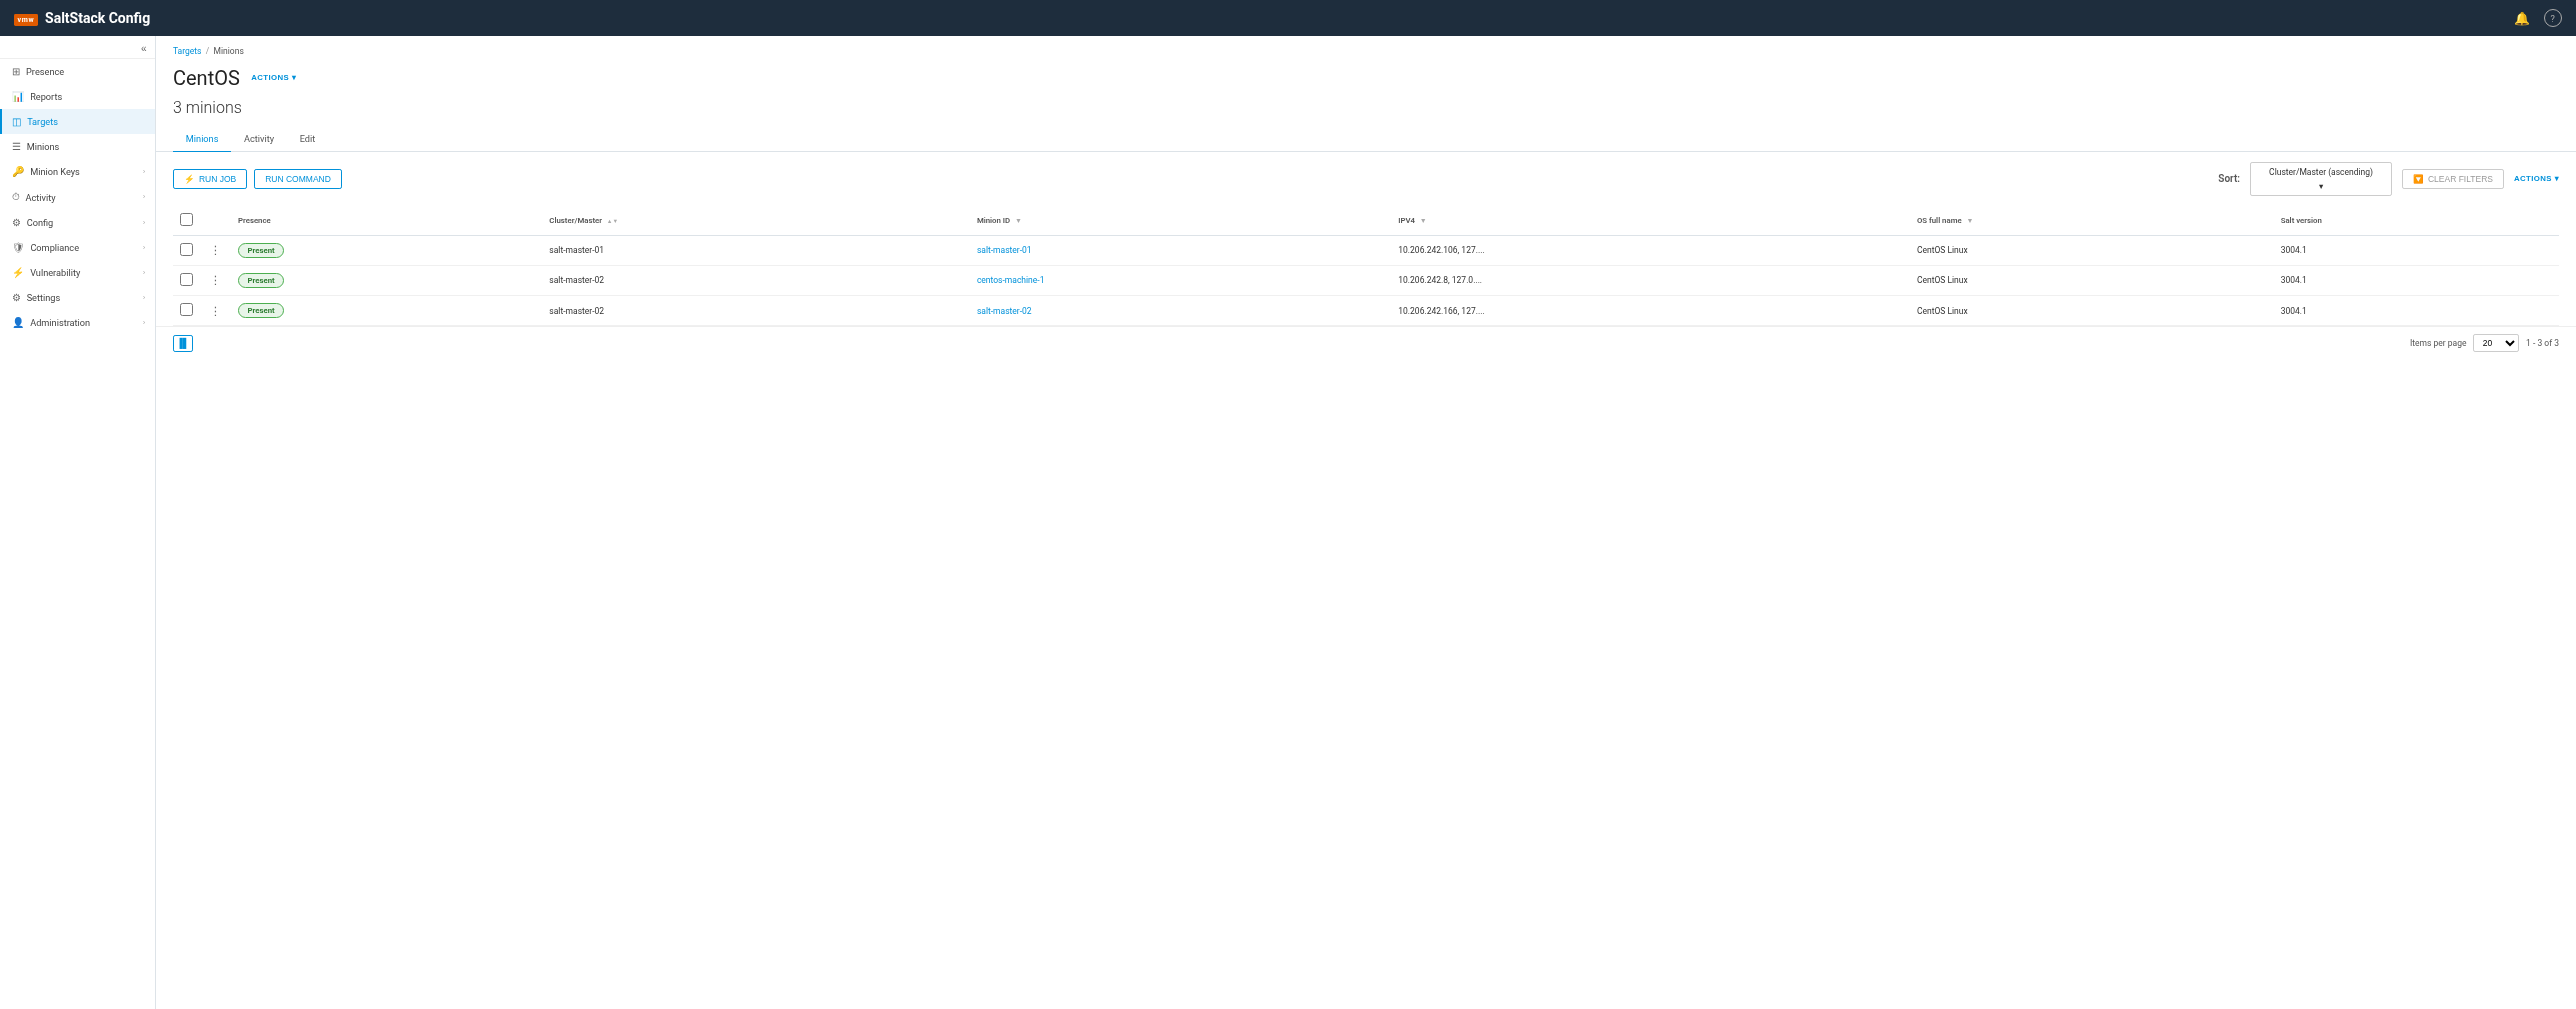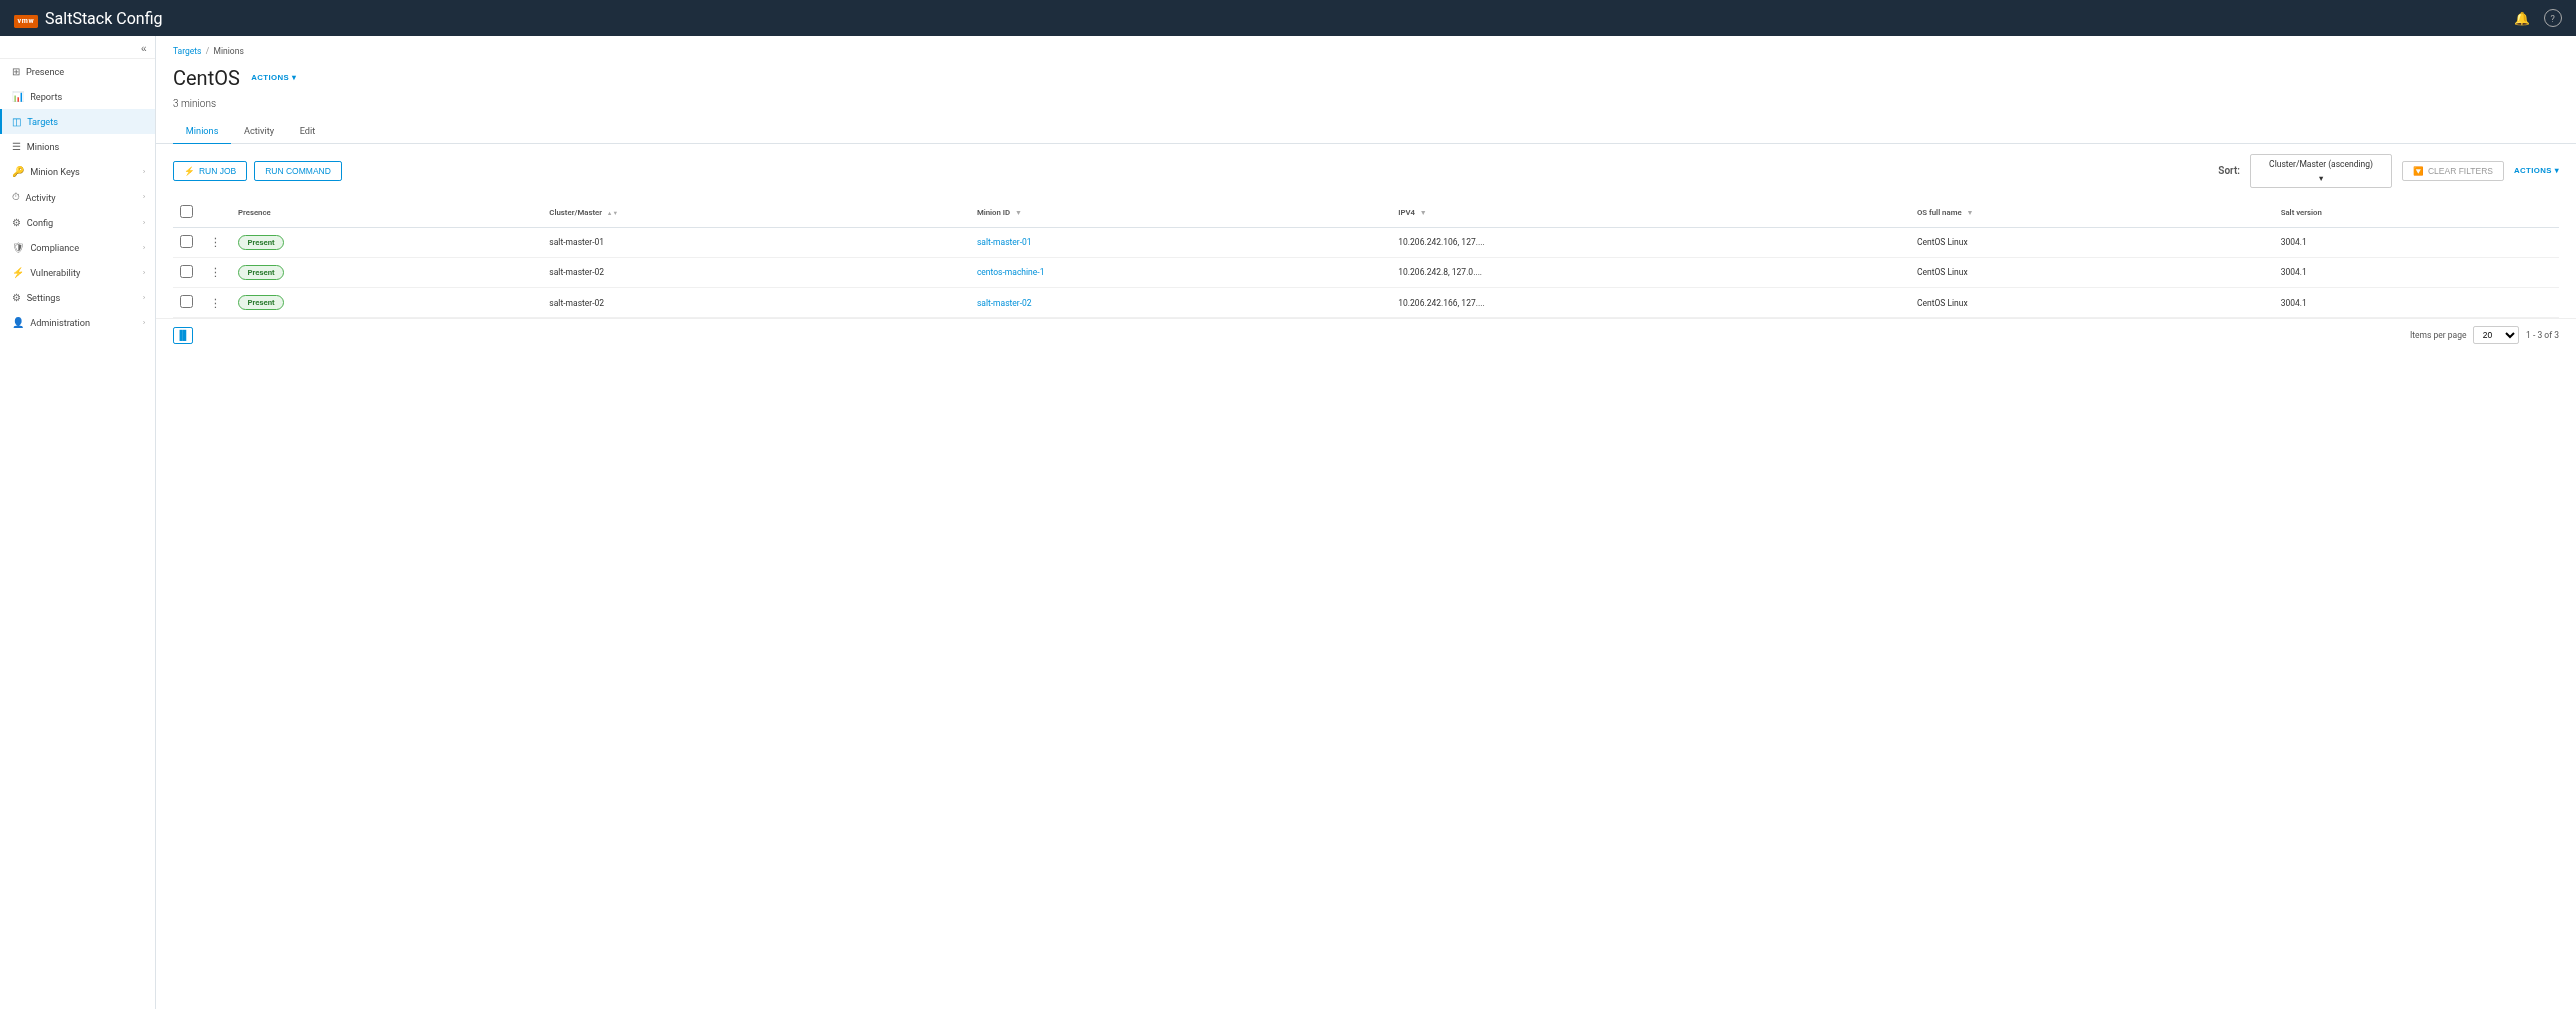--- a/index.html
+++ b/index.html
@@ -19,21 +19,21 @@
     .topnav-left { display: flex; align-items: flex-end; gap: 7px; }
     .vmw-logo {
       background: #e05a00;
       color: #fff;
       font-size: 7px;
       font-weight: bold;
       padding: 2.1px 3.6px;
       border-radius: 1.4px;
       letter-spacing: 0.7px;
     }
-    .topnav-title { font-size: 16px; font-weight: 400; color: #fff; }
+    .topnav-title { font-size: 14px; font-weight: 700; color: #fff; }
     .topnav-right { display: flex; align-items: center; gap: 12.8px; }
     .topnav-icon { font-size: 12.8px; color: #aaa; cursor: pointer; }
 
     
     .layout { display: flex; flex: 1; overflow: hidden; }
 
     
     .sidebar {
       background: #fff;
       width: 156px;
@@ -105,21 +105,21 @@
       letter-spacing: 0.4px;
       cursor: pointer;
       border: none;
       background: none;
       text-transform: uppercase;
     }
 
     
     .minions-count {
       padding: 1.4px 17px 8.5px;
-      font-size: 10px;
+      font-size: 16px;
       font-weight: 300;
       color: #333;
     }
 
     
     .tabs {
       display: flex;
       padding: 0 17px;
       border-bottom: 0.7px solid #dde3e8;
       gap: 0;

